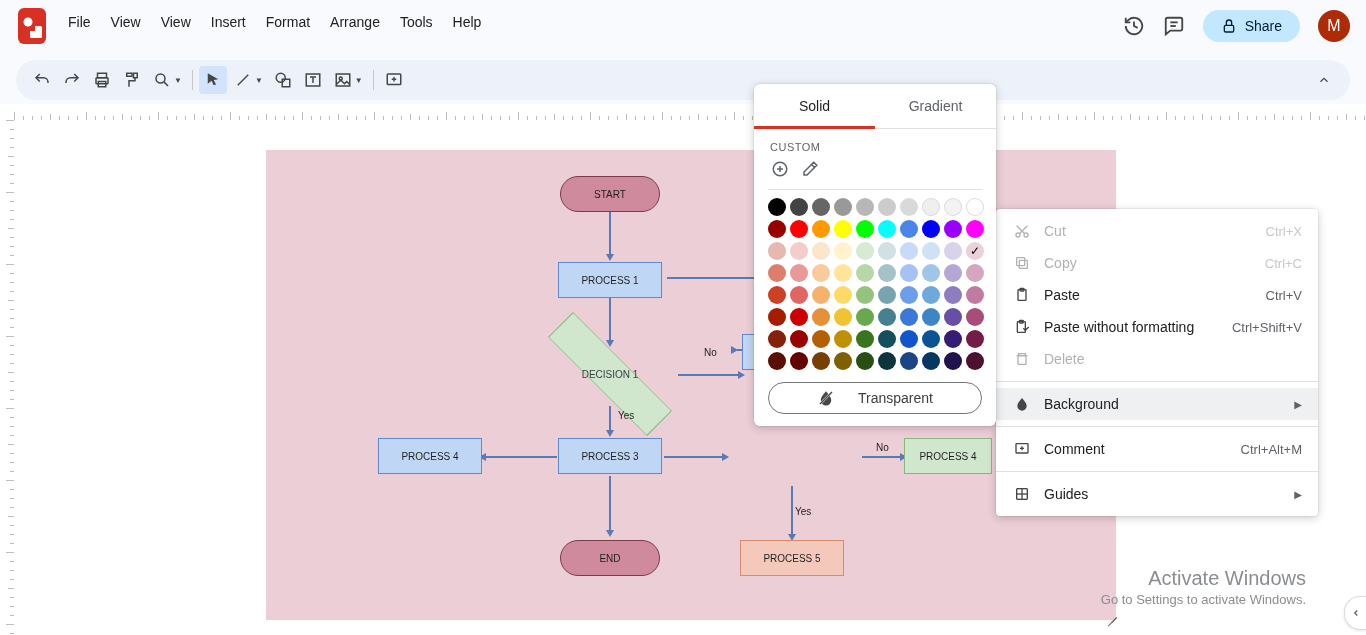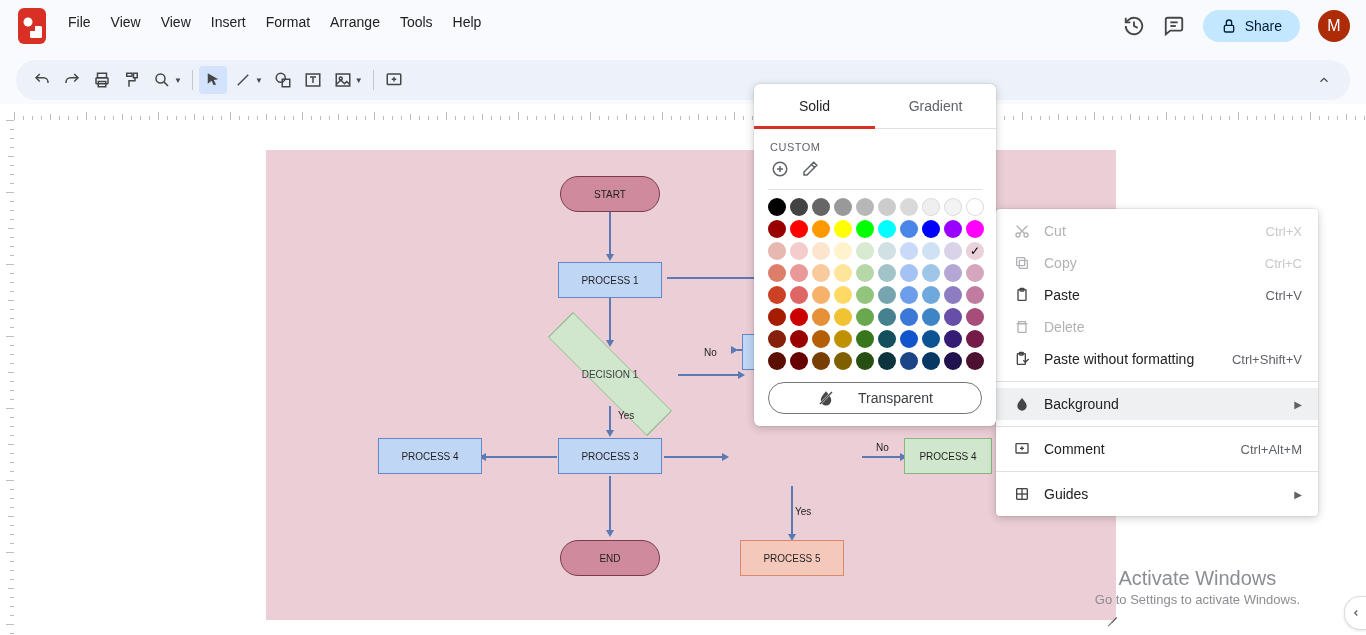--- a/index.html
+++ b/index.html
@@ -84,21 +84,21 @@
   .ctx-item { display:flex; align-items:center; height:32px; padding:0 16px; font-size:14px; color:#202124; cursor:pointer; }
   .ctx-item.disabled { color:#b0b2b5; cursor:default; }
   .ctx-item.hover { background:#eef0f2; }
   .ctx-icon { width:20px; display:flex; justify-content:center; margin-right:12px; }
   .ctx-shortcut { margin-left:auto; font-size:13px; color:#5f6368; }
   .ctx-item.disabled .ctx-shortcut { color:#c6c8ca; }
   .ctx-sep { height:1px; background:#e0e0e0; margin:6px 0; }
   .ctx-sub { margin-left:auto; font-size:10px; color:#5f6368; }
 
   
-  .watermark { position:absolute; right:66px; bottom:28px; text-align:center; color:#8a8d91; pointer-events:none; }
+  .watermark { position:absolute; right:60px; bottom:28px; text-align:right; color:#8a8d91; pointer-events:none; }
   .watermark .l1 { font-size:20px; } .watermark .l2 { font-size:13px; margin-top:2px; }
   .side-tab { position:absolute; right:0; top:596px; width:22px; height:34px; background:#fff; border:1px solid #dadce0; border-right:none; border-radius:16px 0 0 16px; display:flex; align-items:center; justify-content:center; font-size:12px; color:#5f6368; box-shadow:0 1px 3px rgba(0,0,0,.1); }
 
   svg { display:block; }
 </style>
 </head>
 <body>
 
 <div class="titlebar">
   <div class="doc-logo">
@@ -654,40 +654,40 @@
   <div class="ctx-item">
     <span class="ctx-icon">
         <svg width="16" height="16" viewBox="0 0 24 24" fill="none" stroke="#444746" stroke-width="2">
           <rect x="6" y="4" width="12" height="16" rx="1"></rect>
           <rect x="9" y="2" width="6" height="4" rx="1"></rect>
         </svg>
       </span>
     <span>Paste</span>
       <span class="ctx-shortcut">Ctrl+V</span>
   </div>
+  <div class="ctx-item">
+    <span class="ctx-icon">
+        <svg width="16" height="16" viewBox="0 0 24 24" fill="none" stroke="#444746" stroke-width="2">
+          <rect x="5" y="4" width="12" height="16" rx="1"></rect>
+          <rect x="8" y="2" width="6" height="4" rx="1"></rect>
+          <path d="M14 14l3 3 5-5"></path>
+        </svg>
+      </span>
+    <span>Paste without formatting</span>
+      <span class="ctx-shortcut">Ctrl+Shift+V</span>
+  </div>
   <div class="ctx-item disabled">
     <span class="ctx-icon">
         <svg width="16" height="16" viewBox="0 0 24 24" fill="none" stroke="currentColor" stroke-width="2">
           <path d="M4 7h16"></path>
           <path d="M7 7V4h10v3"></path>
           <rect x="6" y="7" width="12" height="13" rx="1"></rect>
         </svg>
       </span>
     <span>Delete</span>
-  </div>
-  <div class="ctx-item">
-    <span class="ctx-icon">
-        <svg width="16" height="16" viewBox="0 0 24 24" fill="none" stroke="#444746" stroke-width="2">
-          <rect x="5" y="4" width="12" height="16" rx="1"></rect>
-          <rect x="8" y="2" width="6" height="4" rx="1"></rect>
-          <path d="M14 14l3 3 5-5"></path>
-        </svg>
-      </span>
-    <span>Paste without formatting</span>
-      <span class="ctx-shortcut">Ctrl+Shift+V</span>
   </div>
   <div class="ctx-sep"></div>
   <div class="ctx-item hover">
     <span class="ctx-icon">
         <svg width="16" height="16" viewBox="0 0 24 24" fill="#444746">
           <path d="M12 3c4 5 7 8 7 12a7 7 0 11-14 0c0-4 3-7 7-12z"></path>
         </svg>
       </span>
     <span>Background</span>
       <span class="ctx-sub">▶</span>

